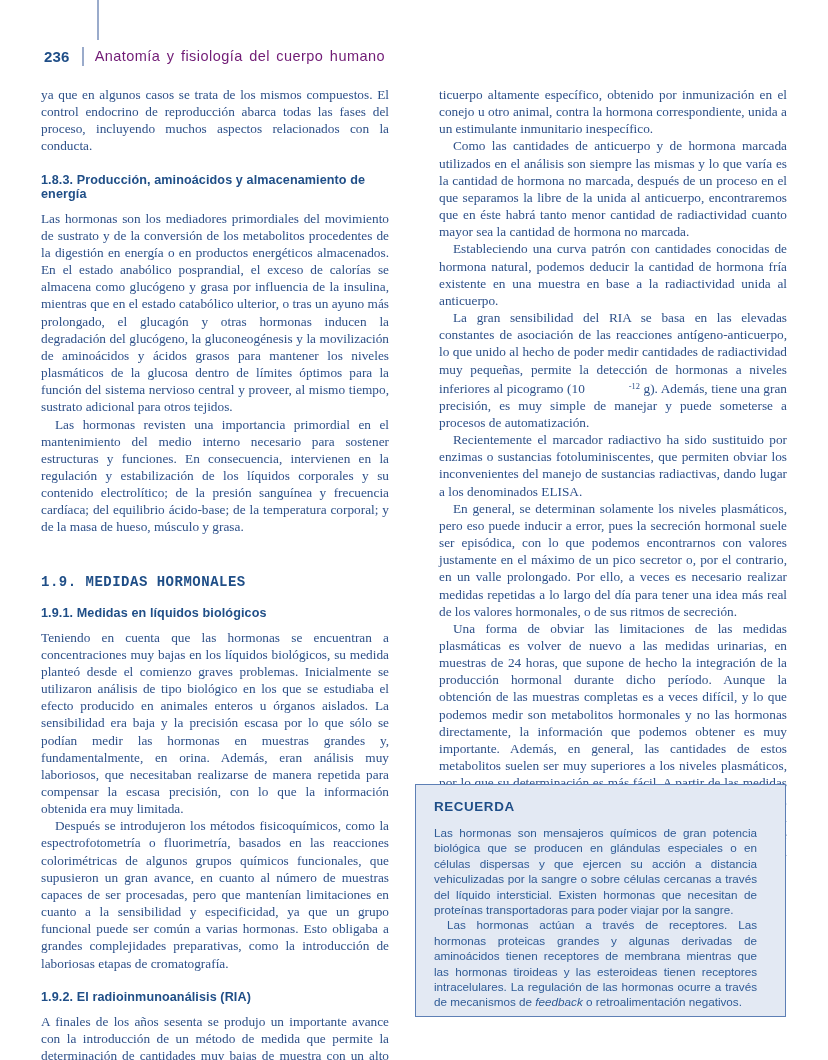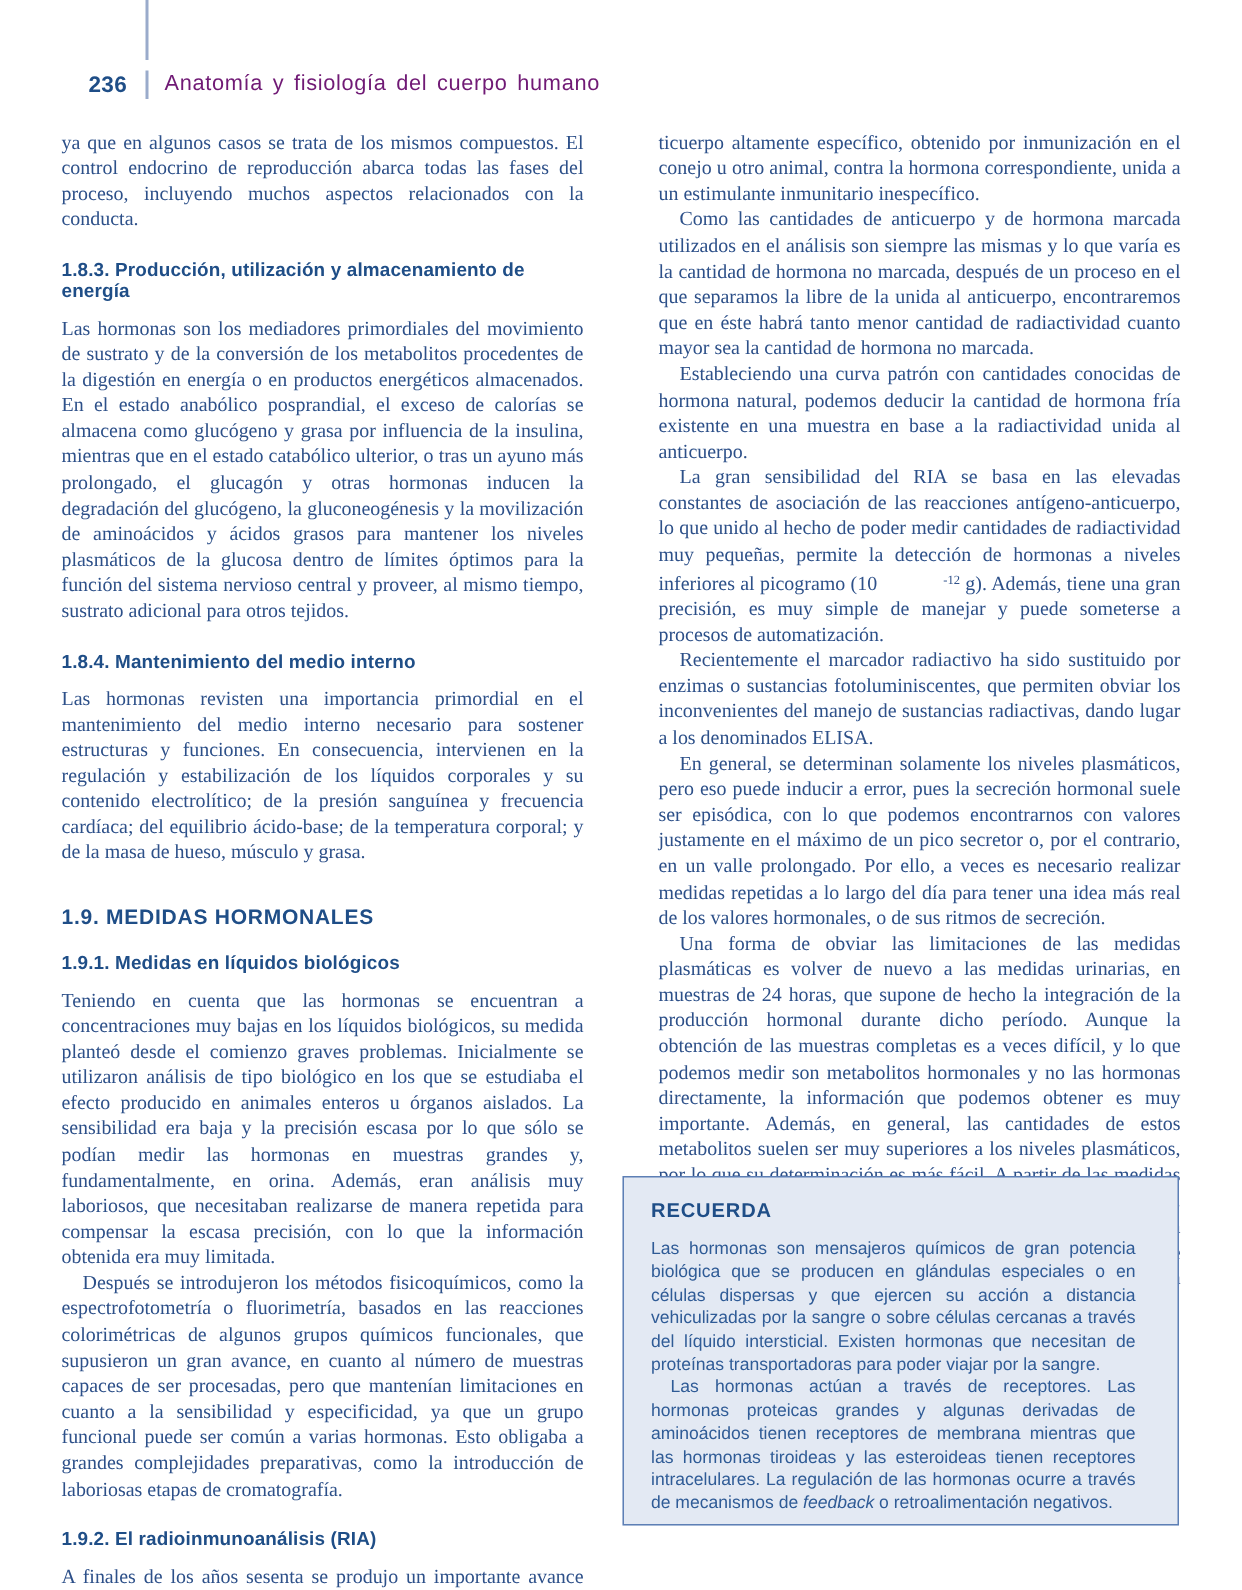--- a/index.html
+++ b/index.html
@@ -17,21 +17,21 @@
   }
 
   .page {
     position: absolute;
     inset: 0;
   }
 
   
   .runhead {
     position: absolute;
-    left: 59px;
+    left: 44px;
     top: 44px;
     width: 746px;
     height: 24px;
     display: flex;
     align-items: center;
   }
   .runhead .folio {
     font-family: "Liberation Sans", sans-serif;
     font-weight: bold;
     font-size: 15px;
@@ -86,25 +86,25 @@
     font-family: "Liberation Sans", sans-serif;
     font-size: 12.6px;
     font-weight: bold;
     color: #1f4e87;
     margin: 18px 0 9px 0;
     letter-spacing: 0.1px;
   }
   h3.sub.tight { margin-top: 16px; }
 
   h2.sect {
-    font-family: Liberation Sans, sans-serif;
+    font-family: Liberation Mono, monospace;
     font-size: 14px;
     font-weight: bold;
     color: #1f4e87;
-    margin: 26px 0 14px 0;
+    margin: 38px 0 14px 0;
     letter-spacing: 0.5px;
   }
 
   sup.tiny { font-size: 8.4px; vertical-align: 4px; letter-spacing: 0; padding-left: 44px; }
 
   
   .recuerda {
     position: absolute;
     left: 415px;
     top: 784px;
@@ -143,25 +143,24 @@
   <div class="runhead">
     <span class="folio">236</span>
     <span class="rule-v"></span>
     <span class="runtitle">Anatomía y fisiología del cuerpo humano</span>
   </div>
 
   <div class="col col-left">
 
     <p class="body noindent">ya que en algunos casos se trata de los mismos compuestos. El control endocrino de reproducción abarca todas las fases del proceso, incluyendo muchos aspectos relacionados con la conducta.</p>
 
-    <h3 class="sub">1.8.3. Producción, utilización y almacenamiento de energía</h3>
+    <h3 class="sub">1.8.3. Producción, aminoácidos y almacenamiento de energía</h3>
 
     <p class="body noindent">Las hormonas son los mediadores primordiales del movimiento de sustrato y de la conversión de los metabolitos procedentes de la digestión en energía o en productos energéticos almacenados. En el estado anabólico posprandial, el exceso de calorías se almacena como glucógeno y grasa por influencia de la insulina, mientras que en el estado catabólico ulterior, o tras un ayuno más prolongado, el glucagón y otras hormonas inducen la degradación del glucógeno, la gluconeogénesis y la movilización de aminoácidos y ácidos grasos para mantener los niveles plasmáticos de la glucosa dentro de límites óptimos para la función del sistema nervioso central y proveer, al mismo tiempo, sustrato adicional para otros tejidos.</p>
 
-    <h3 class="sub">1.8.4. Mantenimiento del medio interno</h3>
 
     <p class="body noindent">Las hormonas revisten una importancia primordial en el mantenimiento del medio interno necesario para sostener estructuras y funciones. En consecuencia, intervienen en la regulación y estabilización de los líquidos corporales y su contenido electrolítico; de la presión sanguínea y frecuencia cardíaca; del equilibrio ácido-base; de la temperatura corporal; y de la masa de hueso, músculo y grasa.</p>
 
     <h2 class="sect">1.9. MEDIDAS HORMONALES</h2>
 
     <h3 class="sub tight">1.9.1. Medidas en líquidos biológicos</h3>
 
     <p class="body noindent">Teniendo en cuenta que las hormonas se encuentran a concentraciones muy bajas en los líquidos biológicos, su medida planteó desde el comienzo graves problemas. Inicialmente se utilizaron análisis de tipo biológico en los que se estudiaba el efecto producido en animales enteros u órganos aislados. La sensibilidad era baja y la precisión escasa por lo que sólo se podían medir las hormonas en muestras grandes y, fundamentalmente, en orina. Además, eran análisis muy laboriosos, que necesitaban realizarse de manera repetida para compensar la escasa precisión, con lo que la información obtenida era muy limitada.</p>
     <p class="body">Después se introdujeron los métodos fisicoquímicos, como la espectrofotometría o fluorimetría, basados en las reacciones colorimétricas de algunos grupos químicos funcionales, que supusieron un gran avance, en cuanto al número de muestras capaces de ser procesadas, pero que mantenían limitaciones en cuanto a la sensibilidad y especificidad, ya que un grupo funcional puede ser común a varias hormonas. Esto obligaba a grandes complejidades preparativas, como la introducción de laboriosas etapas de cromatografía.</p>
 

